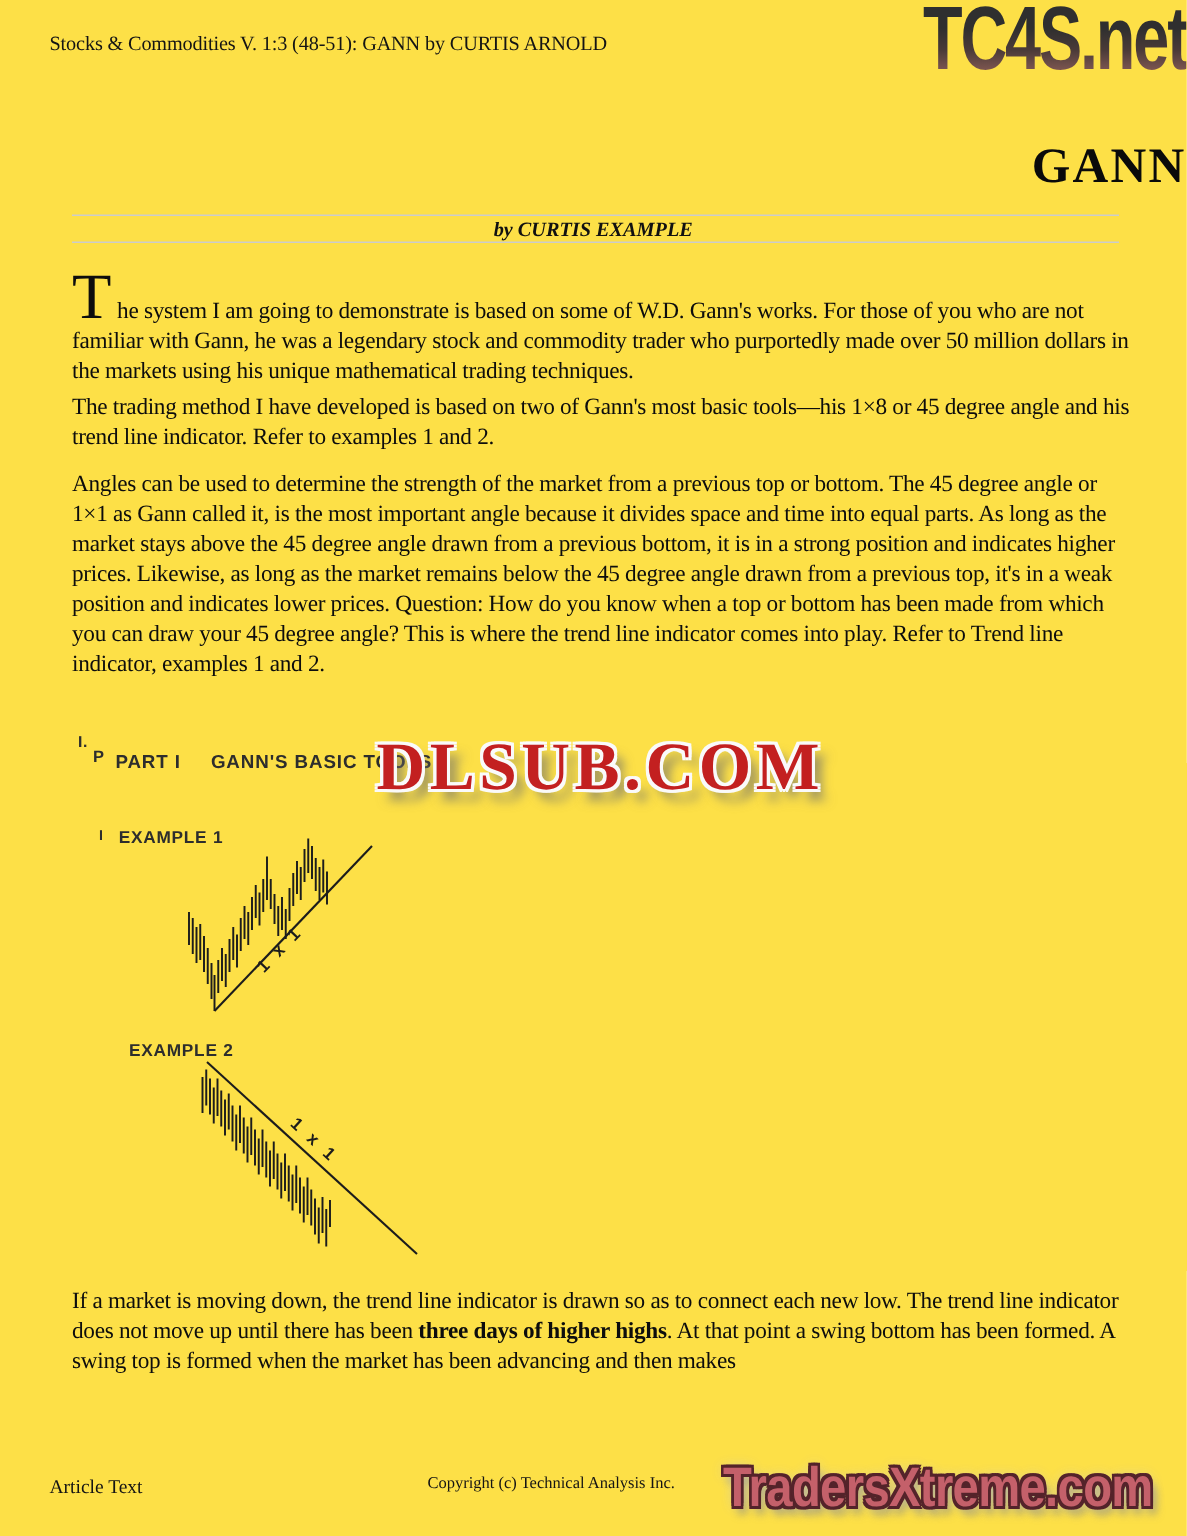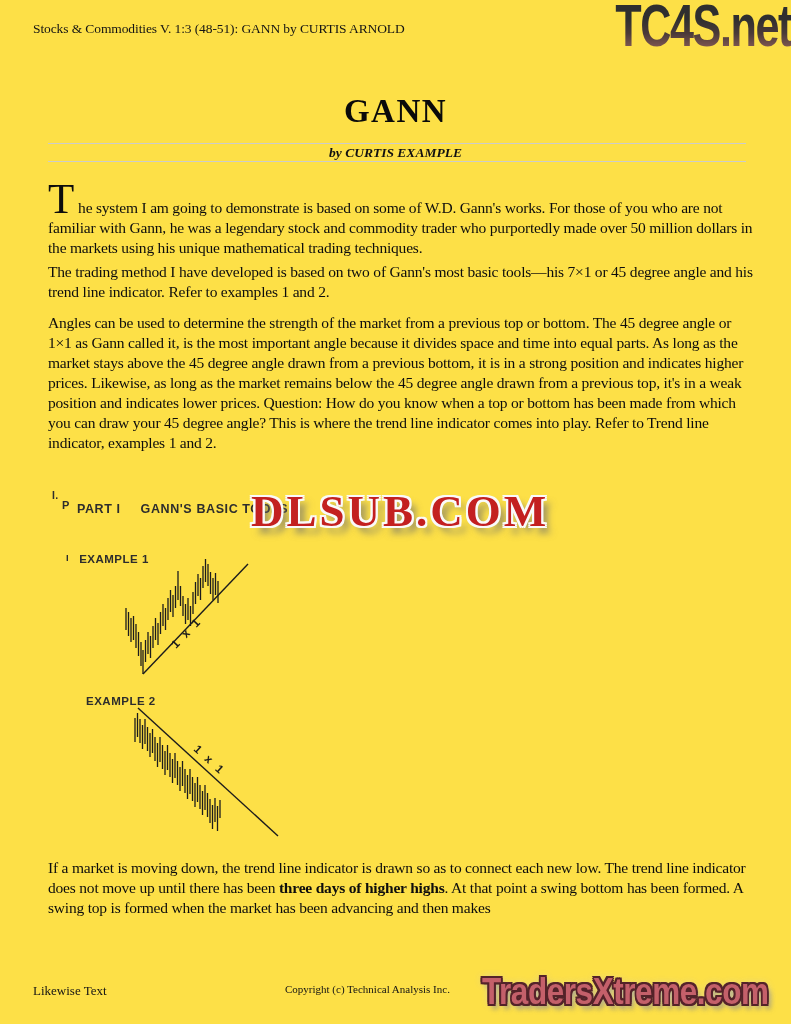--- a/index.html
+++ b/index.html
@@ -7,21 +7,21 @@
   .page{position:absolute;left:0;top:0;width:791px;height:1024px;background:#fde047;overflow:hidden;}
 
   .header-line{position:absolute;left:33px;top:21px;font-size:13.5px;color:#141414;letter-spacing:-0.1px;}
 
   .tc4s{position:absolute;right:0px;top:-4px;font-family:"Liberation Sans",sans-serif;
         font-weight:bold;font-size:60px;line-height:60px;letter-spacing:-2px;
         transform:scaleX(0.72);transform-origin:100% 0;
         background:linear-gradient(180deg,#2f2f2f 38%,#4a3a38 62%,#8d5f58 92%);
         -webkit-background-clip:text;background-clip:text;color:transparent;}
 
-  .title{position:absolute;left:0;right:0;top:93px;text-align:center;
+  .title{position:absolute;left:0;right:0;top:93px;text-align:right;
          font-size:33px;font-weight:bold;letter-spacing:1.5px;color:#0a0a0a;}
   .rule{position:absolute;left:48px;right:45px;height:1px;background:#cccccc;}
   .rule-top{top:143px;}
   .rule-bottom{top:161px;}
   .byline{position:absolute;left:0;right:0;top:145px;text-align:center;
           font-size:13.5px;font-weight:bold;font-style:italic;color:#111;}
 
   .para{position:absolute;left:48px;width:705px;font-size:15.5px;line-height:20px;
         color:#0d0d0d;letter-spacing:-0.2px;text-align:left;}
   .p1{top:189px;}
@@ -76,21 +76,21 @@
   <div class="tc4s">TC4S.net</div>
 
   <div class="title">GANN</div>
 
   <div class="rule rule-top"></div>
   <div class="byline">by CURTIS EXAMPLE</div>
   <div class="rule rule-bottom"></div>
 
   <div class="para p1"><span class="bigT">T</span><span>he system I am going to demonstrate is based on some of W.D. Gann's works. For those of you who are not familiar with Gann, he was a legendary stock and commodity trader who purportedly made over 50 million dollars in the markets using his unique mathematical trading techniques.</span></div>
 
-  <div class="para p2">The trading method I have developed is based on two of Gann's most basic tools—his 7×1 or 45 degree angle and his trend line indicator. Refer to examples 1 and 2.</div>
+  <div class="para p2">The trading method I have developed is based on two of Gann's most basic tools—his 1×8 or 45 degree angle and his trend line indicator. Refer to examples 1 and 2.</div>
 
   <div class="para p3">Angles can be used to determine the strength of the market from a previous top or bottom. The 45 degree angle or 1×1 as Gann called it, is the most important angle because it divides space and time into equal parts. As long as the market stays above the 45 degree angle drawn from a previous bottom, it is in a strong position and indicates higher prices. Likewise, as long as the market remains below the 45 degree angle drawn from a previous top, it's in a weak position and indicates lower prices. Question: How do you know when a top or bottom has been made from which you can draw your 45 degree angle? This is where the trend line indicator comes into play. Refer to Trend line indicator, examples 1 and 2.</div>
 
   <div class="caption part-header">
     <span class="part-prefix">P</span><span class="part-label">PART I</span><span>GANN'S BASIC TOOLS</span>
   </div>
 
   <div class="caption item-marker">I.</div>
 
   <div class="dlsub">DLSUB.COM</div>
@@ -177,17 +177,17 @@
       <line x1="152.5" x2="152.5" y1="117" y2="141" stroke="#1c1c1c" stroke-width="1.3"></line>
       <line x1="155" x2="155" y1="110" y2="134" stroke="#1c1c1c" stroke-width="1.3"></line>
       <line x1="157.5" x2="157.5" y1="118" y2="143" stroke="#1c1c1c" stroke-width="1.3"></line>
       <line x1="160" x2="160" y1="112" y2="130" stroke="#1c1c1c" stroke-width="1.3"></line>
       <line x1="78" y1="20" x2="218" y2="148" stroke="#1c1c1c" stroke-width="1.4"></line>
       <text transform="translate(133,62) rotate(42.5)" fill="#1c1c1c" font-size="11.5" font-weight="bold" font-family="Liberation Sans, sans-serif" letter-spacing="2.5">1 x 1</text>
     </svg>
 
   <div class="para p4"><span>If a market is moving down, the trend line indicator is drawn so as to connect each new low. The trend line indicator does not move up until there has been </span><span class="boldspan">three days of higher highs</span><span>. At that point a swing bottom has been formed. A swing top is formed when the market has been advancing and then makes</span></div>
 
-  <div class="footer-left">Likewise Text</div>
+  <div class="footer-left">Article Text</div>
   <div class="footer-center">Copyright (c) Technical Analysis Inc.</div>
   <div class="traders">TradersXtreme.com</div>
 
 </div>
 
 </body></html>

